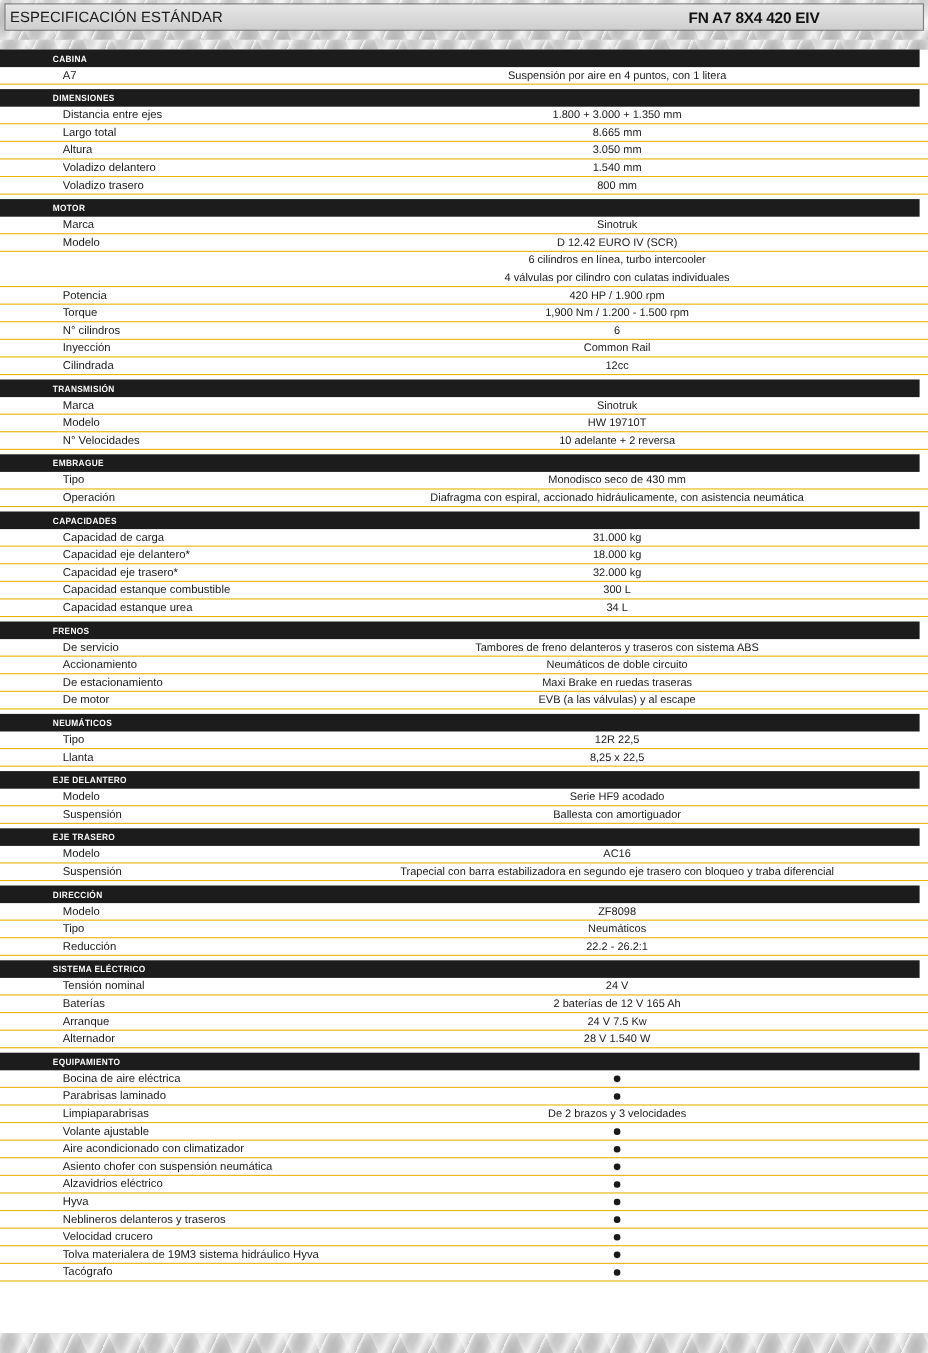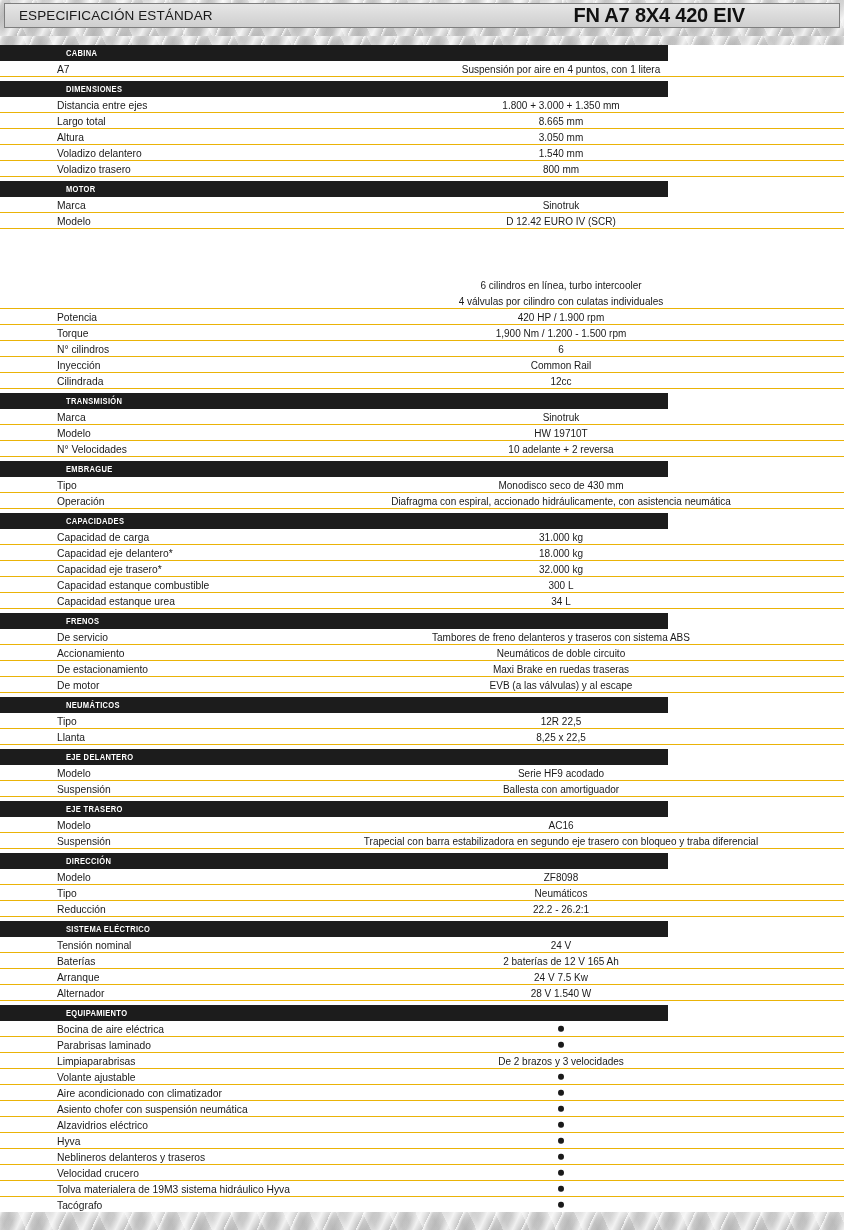--- a/index.html
+++ b/index.html
@@ -45,52 +45,52 @@
     padding: 3px 4px 0 4px;
   }
   .header-plate {
     position: relative;
     height: 25px;
     border: 1px solid #7e7e7e;
     background: linear-gradient(180deg, #e6e6e6 0%, #dadada 50%, #cfcfcf 100%);
     display: flex;
     align-items: center;
     justify-content: space-between;
-    padding: 0 14px 0 14px;
+    padding: 0 14px 0 4px;
     box-sizing: border-box;
   }
   .header-title {
     font-size: 13.5px;
     letter-spacing: 0.1px;
     color: #1a1a1a;
     white-space: nowrap;
   }
   .header-model {
-    font-size: 20px;
+    font-size: 14px;
     font-weight: bold;
     color: #111111;
     letter-spacing: -0.2px;
     white-space: nowrap;
     padding-right: 80px;
   }
 
   .header-gap {
     height: 9px;
     width: 844px;
   }
 
   
   .section-bar {
     background: #1c1c1c;
     height: 16px;
-    width: 668px;
+    width: 836px;
     display: flex;
     align-items: center;
     box-sizing: border-box;
-    padding-left: 66px;
+    padding-left: 48px;
   }
   .section-bar-label {
     color: #ffffff;
     font-size: 8.2px;
     font-weight: bold;
     letter-spacing: 0.35px;
     transform: scaleX(0.92);
     transform-origin: left center;
     white-space: nowrap;
   }
@@ -101,21 +101,20 @@
     height: 16px;
     width: 844px;
     border-bottom: 1px solid #eab308;
     box-sizing: border-box;
   }
   .row.first-in-section {
     border-top: none;
   }
   .row.no-rule {
     border-bottom: none;
-    margin-top: 48px;
   }
   .row-label {
     position: absolute;
     left: 57px;
     top: 50%;
     transform: translateY(-50%);
     font-size: 10.3px;
     color: #1a1a1a;
     white-space: nowrap;
   }

